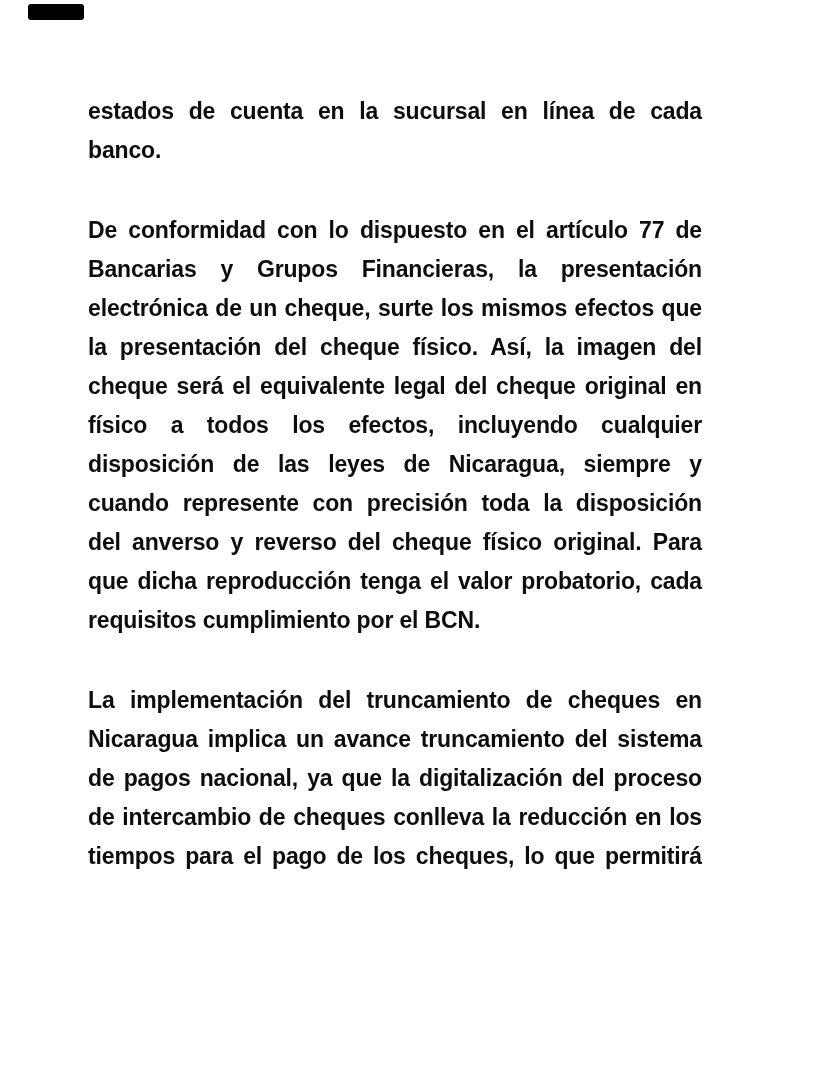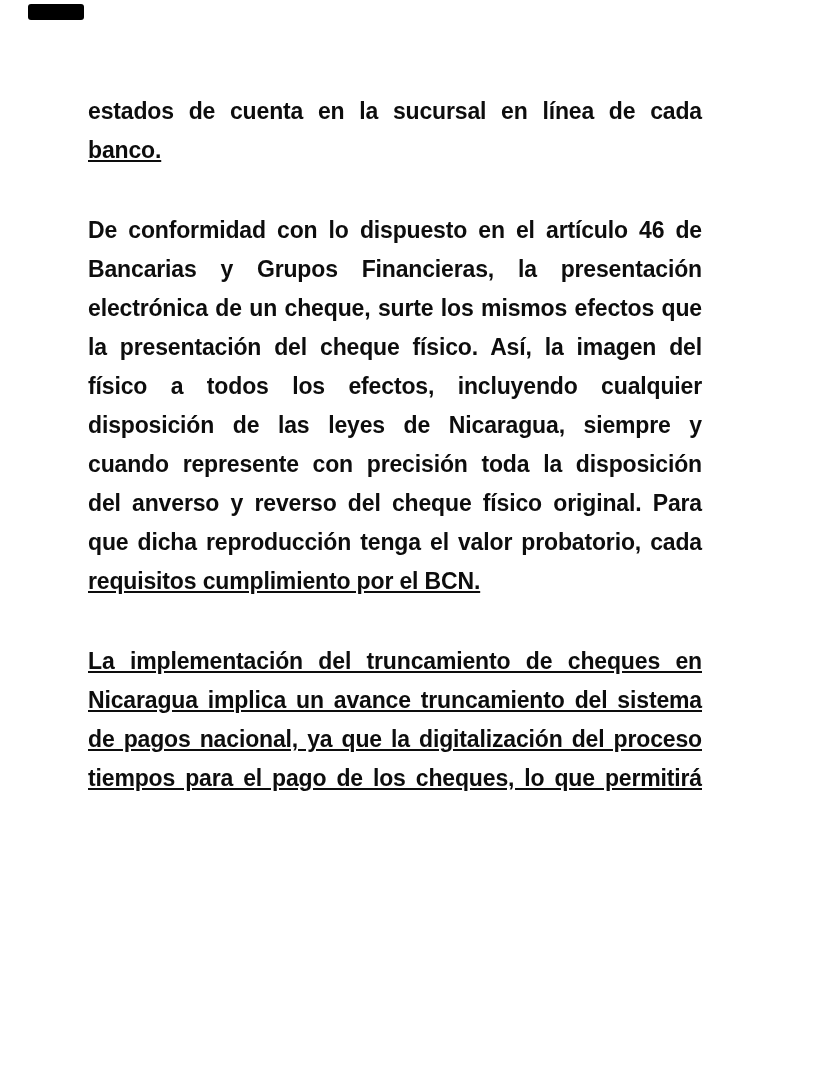--- a/index.html
+++ b/index.html
@@ -33,60 +33,60 @@
     font-size: 23px;
     font-weight: 700;
     line-height: 39px;
     letter-spacing: -0.15px;
   }
   .para {
     margin: 0 0 41px 0;
   }
   .para:last-child {
     margin-bottom: 0;
-    text-decoration: underline;
   }
   .line {
     text-align: justify;
     text-align-last: justify;
     white-space: normal;
   }
   .line.last {
     text-align-last: left;
-    text-decoration: underline;
   }
 </style>
 </head>
 <body>
 
 <div class="page">
 
   <div class="scan-mark"></div>
 
   <div class="content">
 
     <div class="para">
       <div class="line">estados de cuenta en la sucursal en línea de cada</div>
       <div class="line last">banco.</div>
     </div>
 
     <div class="para">
-      <div class="line">De conformidad con lo dispuesto en el artículo 46 de</div>
+      <div class="line">De conformidad con lo dispuesto en el artículo 77 de</div>
       <div class="line">Bancarias y Grupos Financieras, la presentación</div>
       <div class="line">electrónica de un cheque, surte los mismos efectos que</div>
       <div class="line">la presentación del cheque físico. Así, la imagen del</div>
+      <div class="line">cheque será el equivalente legal del cheque original en</div>
       <div class="line">físico a todos los efectos, incluyendo cualquier</div>
       <div class="line">disposición de las leyes de Nicaragua, siempre y</div>
       <div class="line">cuando represente con precisión toda la disposición</div>
       <div class="line">del anverso y reverso del cheque físico original. Para</div>
       <div class="line">que dicha reproducción tenga el valor probatorio, cada</div>
       <div class="line last">requisitos cumplimiento por el BCN.</div>
     </div>
 
     <div class="para">
       <div class="line">La implementación del truncamiento de cheques en</div>
       <div class="line">Nicaragua implica un avance truncamiento del sistema</div>
       <div class="line">de pagos nacional, ya que la digitalización del proceso</div>
+      <div class="line">de intercambio de cheques conlleva la reducción en los</div>
       <div class="line">tiempos para el pago de los cheques, lo que permitirá</div>
     </div>
 
   </div>
 </div>
 
 </body></html>

